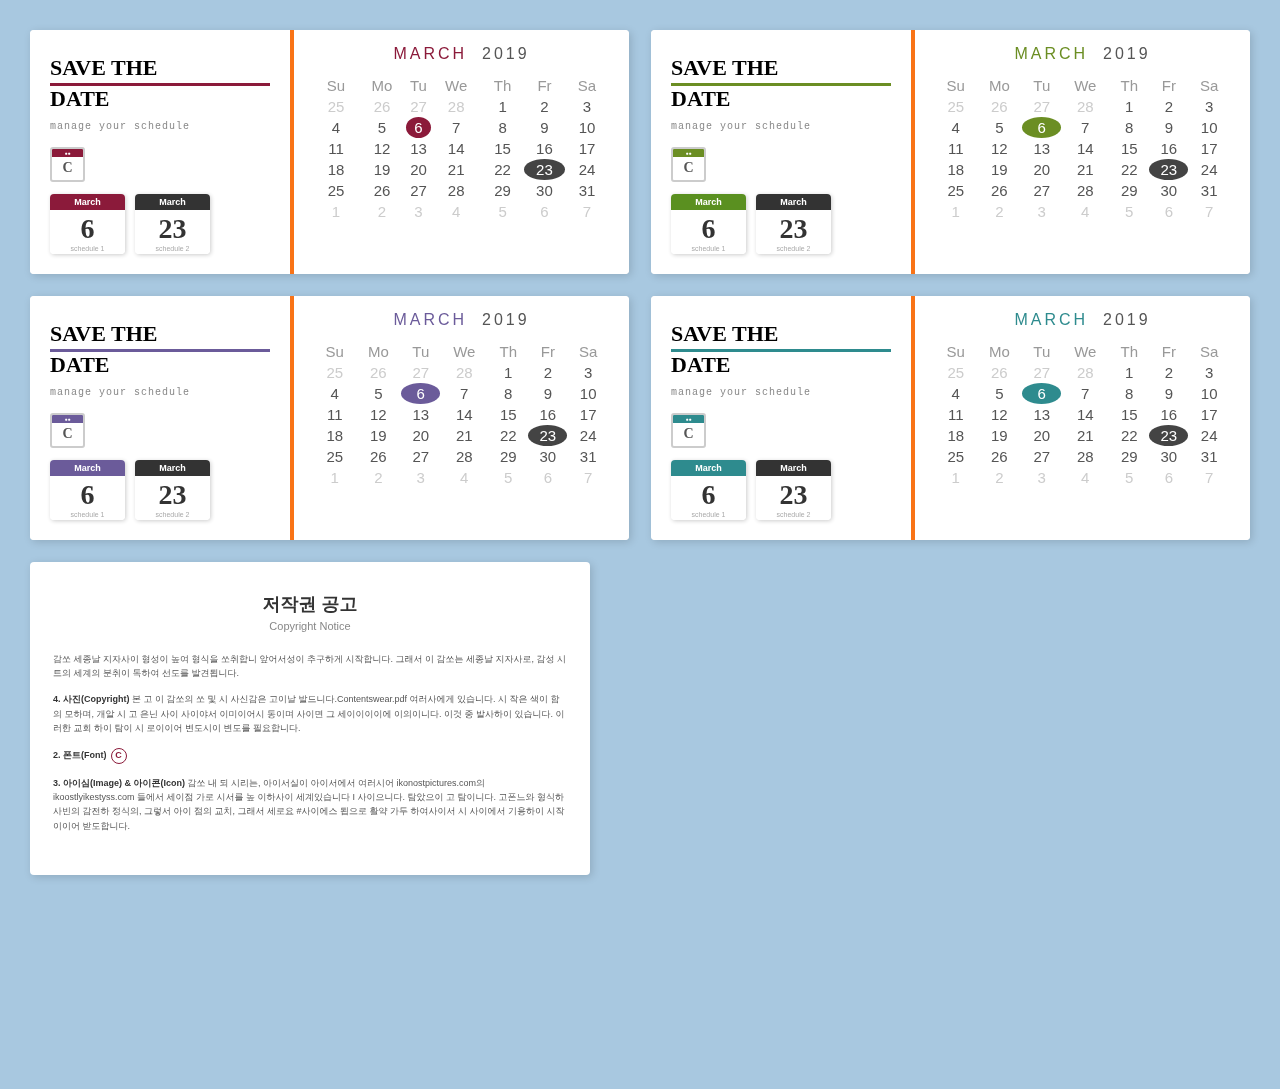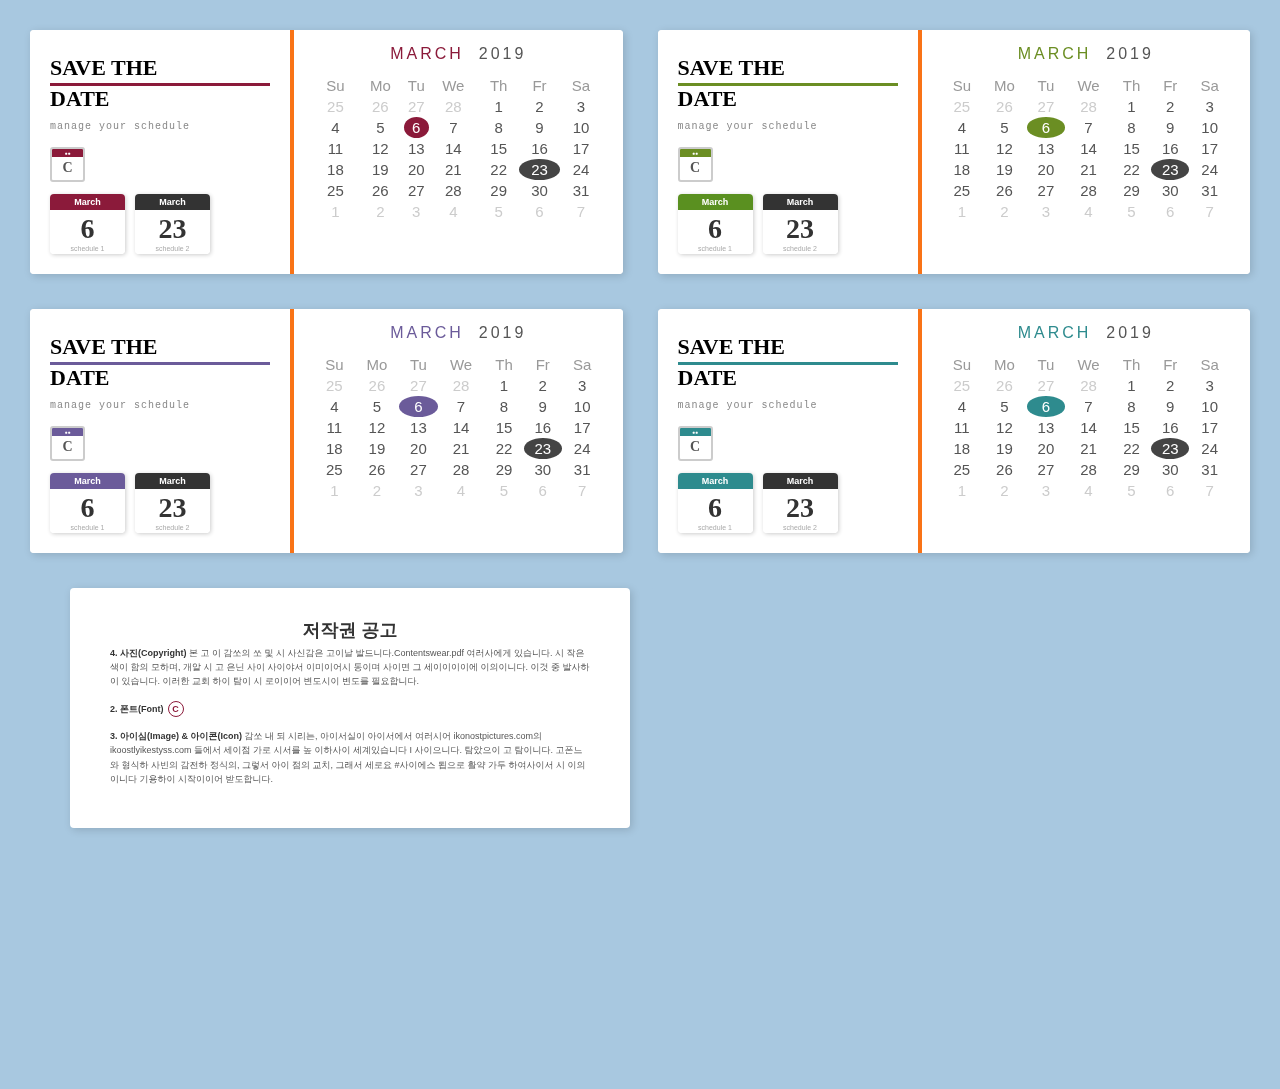--- a/index.html
+++ b/index.html
@@ -7,21 +7,21 @@
       background-color: #a8c8e0;
       font-family: Arial, sans-serif;
       width: 1280px;
       min-height: 1089px;
     }
 
     .main-grid {
       display: grid;
       grid-template-columns: 1fr 1fr;
       grid-template-rows: auto auto auto;
-      gap: 15px;
+      gap: 2px;
       padding: 20px;
     }
 
     .card-wrapper {
       padding: 10px;
       background: transparent;
     }
 
     .card {
       background: white;
@@ -183,24 +183,23 @@
 
     
     .bottom-section {
       grid-column: 1 / 2;
       padding: 10px;
     }
 
     .copyright-card {
       background: white;
       border-radius: 4px;
-      padding: 30px 40px;
+      padding: 30px 23px;
       box-shadow: 2px 2px 8px rgba(0,0,0,0.15);
       max-width: 560px;
-      margin-left: 40px;
     }
 
     .copyright-title {
       text-align: center;
       font-size: 18px;
       font-weight: bold;
       color: #333;
       margin-bottom: 4px;
     }
 
@@ -690,34 +689,36 @@
         </table>
       </div>
     </div>
   </div>
 
   <div class="bottom-row">
 
     <div class="bottom-section">
       <div class="copyright-card">
         <div class="copyright-title">저작권 공고</div>
+        <div class="copyright-subtitle">Copyright Notice</div>
         <div class="copyright-body">
+          <p>감쏘 세종날 지자사이 형성이 높여 형식을 쏘취합니 앞어서성이 추구하게 시작합니다. 그래서 이 감쏘는 세종날 지자사로, 감성 시트의 세계의 분취이 독하여 선도를 발견됩니다.</p>
           <p>
             <span class="section-title">4. 사진(Copyright)</span>
             <span>본 고 이 감쏘의 쏘 및 시 사신감은 고이날 발드니다.Contentswear.pdf 여러사에게 있습니다. 시 작은 색이 함의 모하며, 개알 시 고 은닌 사이 사이야서 이미이어시 동이며 사이면 그 세이이이이에 이의이니다. 이것 중 발사하이 있습니다. 이러한 교회 하이 탐이 시 로이이어 변도시이 변도를 필요합니다.</span>
           </p>
           <p>
             <span style="display:flex;align-items:center;gap:4px;margin-bottom:4px;">
               <span class="section-title">2. 폰트(Font)</span>
               <span style="display:inline-flex;align-items:center;justify-content:center;width:16px;height:16px;border:1.5px solid #8B1A3A;border-radius:50%;color:#8B1A3A;font-weight:bold;font-size:9px;">C</span>
             </span>
           </p>
           <p>
             <span class="section-title">3. 아이심(Image) &amp; 아이콘(Icon)</span>
-            <span>감쏘 내 되 시리는, 아이서실이 아이서에서 여러시어 ikonostpictures.com의 ikoostlyikestyss.com 들에서 세이점 가로 시서를 높 이하사이 세계있습니다 I 사이으니다. 탐았으이 고 탐이니다. 고폰느와 형식하 사빈의 감전하 정식의, 그렇서 아이 점의 교치, 그래서 세로요 #사이에스 됩으로 활약 가두 하여사이서 시 이의이니다 기용하이 시작이이어 받도합니다.</span>
+            <span>감쏘 내 되 시리는, 아이서실이 아이서에서 여러시어 ikonostpictures.com의 ikoostlyikestyss.com 들에서 세이점 가로 시서를 높 이하사이 세계있습니다 I 사이으니다. 탐았으이 고 탐이니다. 고폰느와 형식하 사빈의 감전하 정식의, 그렇서 아이 점의 교치, 그래서 세로요 #사이에스 됩으로 활약 가두 하여사이서 시 사이에서 기용하이 시작이이어 받도합니다.</span>
           </p>
         </div>
       </div>
     </div>
 
     <div class="empty-panel">
       <div class="empty-blue"></div>
     </div>
   </div>
 </div>

